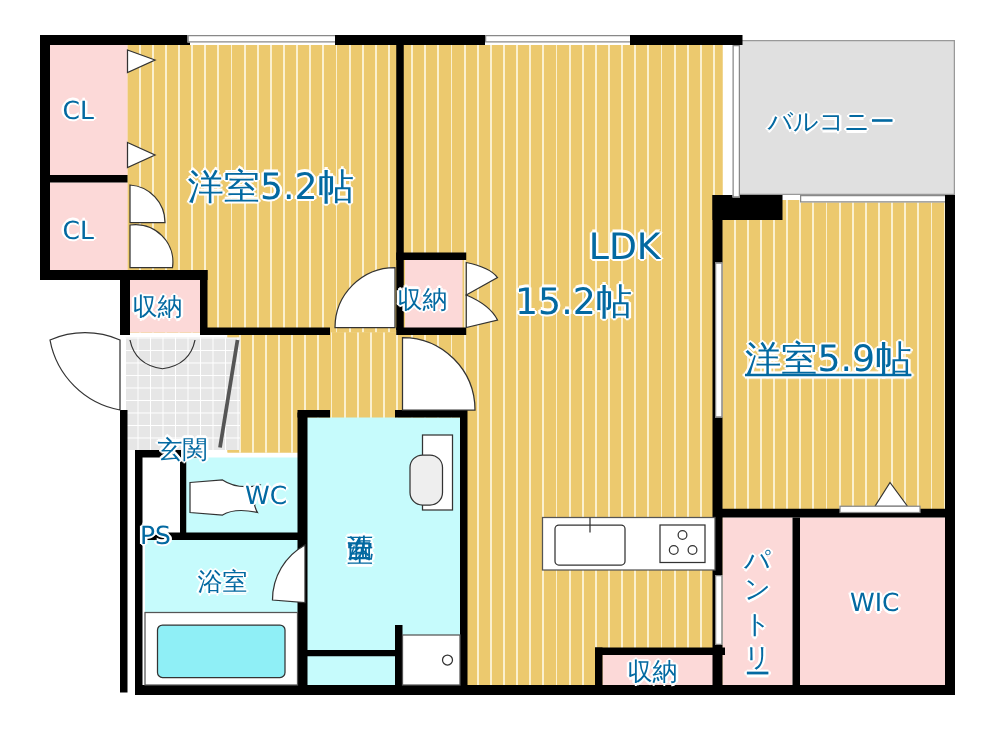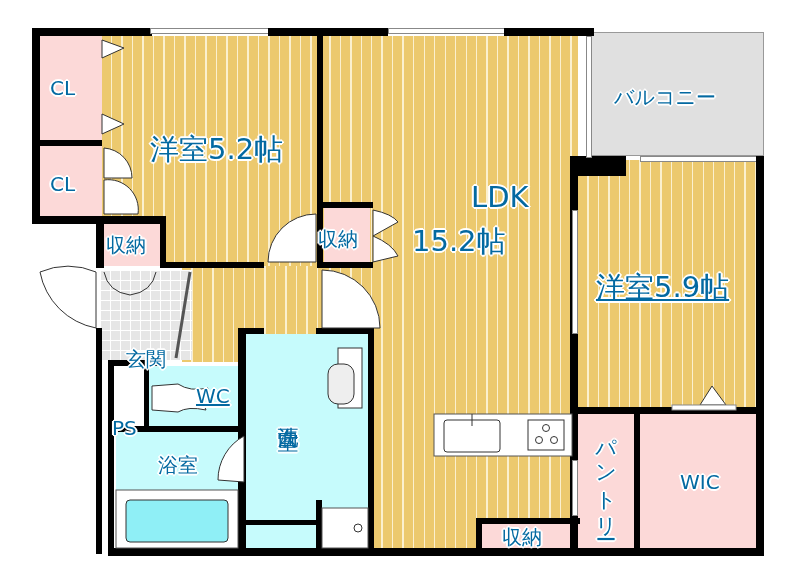--- a/index.html
+++ b/index.html
@@ -113,18 +113,18 @@
 <div class="lbl med" style="left:50px;top:172px;">CL</div>
 <div class="lbl big" style="left:150px;top:106px;margin-top:24px;">洋室5.2帖</div>
 <div class="lbl med" style="left:106px;top:232px;">収納</div>
 <div class="lbl med" style="left:318px;top:226px;">収納</div>
 <div class="lbl big" style="left:424px;top:180px;margin-left:47px;">LDK</div>
 <div class="lbl big" style="left:412px;top:222px;">15.2帖</div>
 <div class="lbl med" style="left:614px;top:84px;">バルコニー</div>
 <div class="lbl big" style="left:596px;top:268px;text-decoration:underline;">洋室5.9帖</div>
 <div class="lbl med" style="left:126px;top:302px;margin-top:44px;">玄関</div>
 <div class="lbl med" style="left:112px;top:384px;margin-top:32px;">PS</div>
-<div class="lbl med" style="left:196px;top:384px;text-decoration:underline;">WC</div>
+<div class="lbl med" style="left:196px;top:384px;">WC</div>
 <div class="lbl med" style="left:158px;top:452px;">浴室</div>
 <div class="lbl vert" style="left:274px;top:410px;">洗面室</div>
 <div class="lbl med" style="left:502px;top:524px;">収納</div>
 <div class="lbl vert" style="left:592px;top:424px;">パントリー</div>
 <div class="lbl med" style="left:680px;top:470px;">WIC</div>
 
 </body></html>

